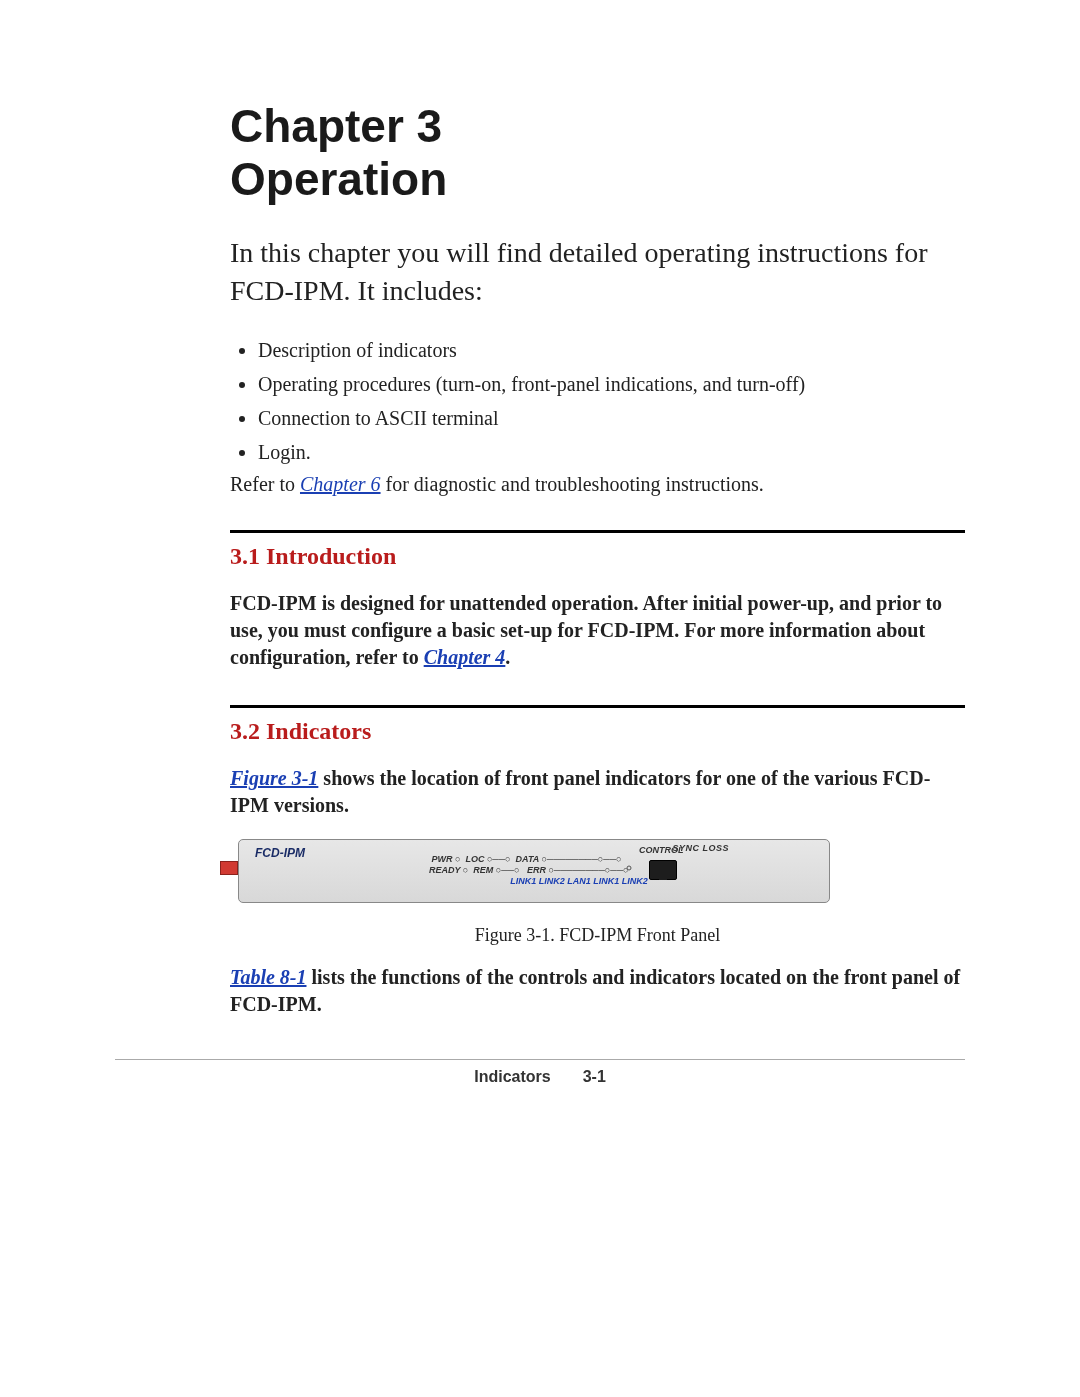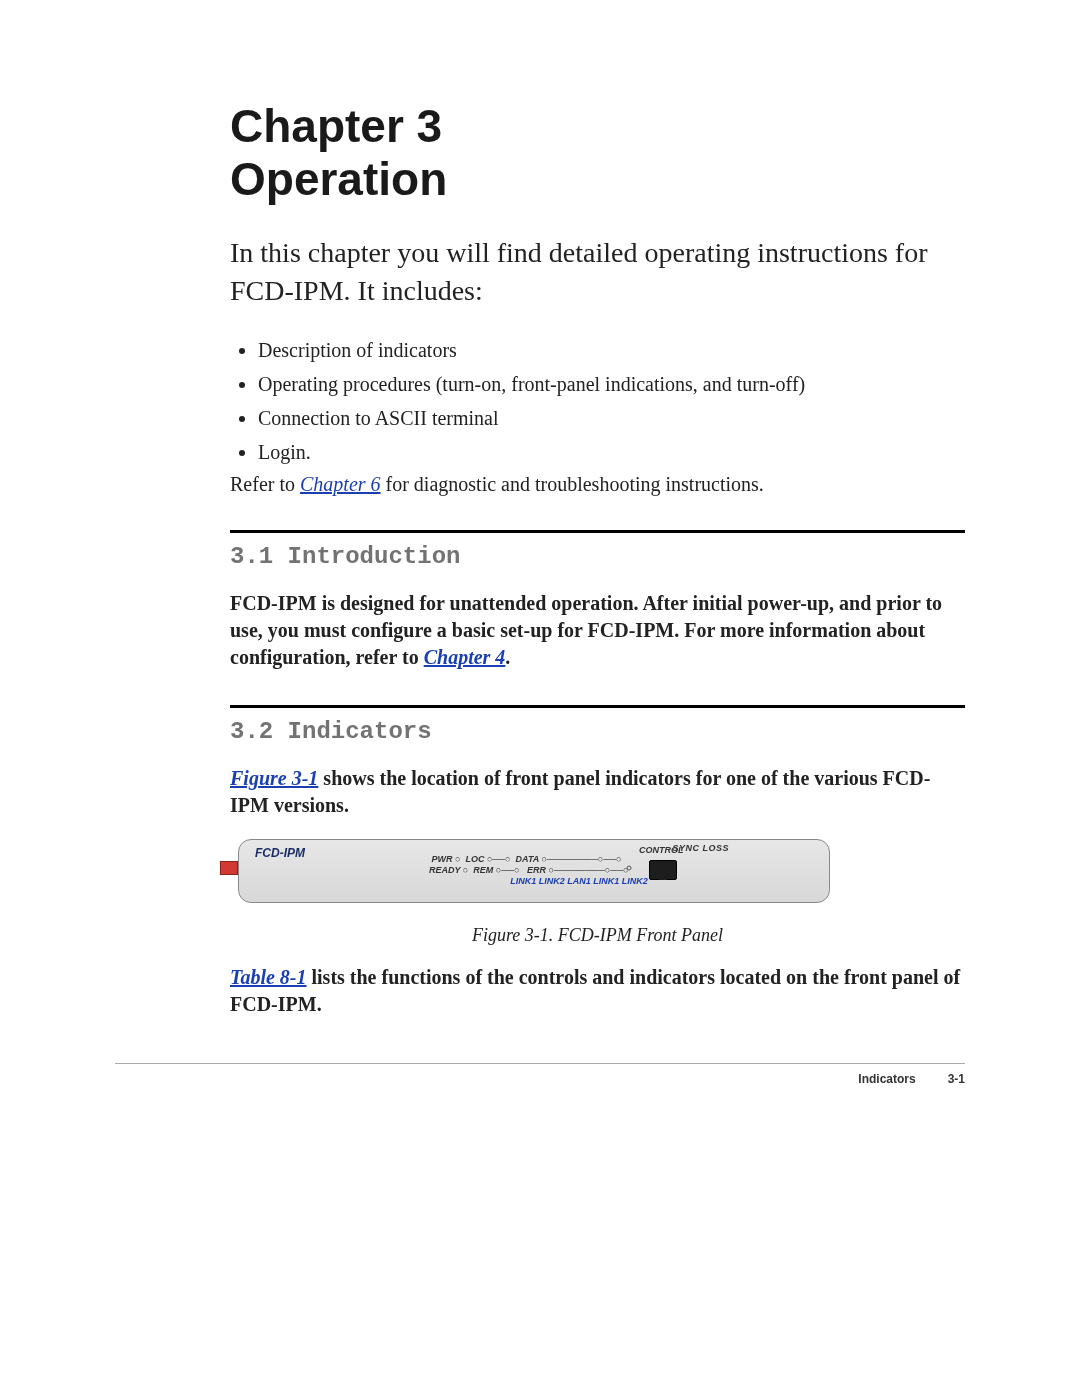--- a/index.html
+++ b/index.html
@@ -50,41 +50,40 @@
   .link {
     color: #1a3fb3;
     font-style: italic;
   }
   hr.section-divider {
     border: none;
     border-top: 3px solid #000;
     margin: 34px 0 10px 0;
   }
   h2.section-heading {
-    font-family: Liberation Mono, monospace;
+    font-family: Liberation Serif, serif;
     font-weight: 700;
     font-size: 24px;
     margin: 10px 0 12px 0;
-    color: #737373;
+    color: #b91c1c;
   }
   .section-body {
     font-size: 20px;
     line-height: 1.35;
     font-weight: bold;
   }
   h3.subsection-heading {
     font-family: "Segoe UI", "Helvetica Neue", Arial, sans-serif;
     font-weight: 700;
     font-size: 22px;
     margin: 18px 0 6px 0;
     color: #1a1a1a;
   }
   .fig-caption {
     text-align: center;
-    font-style: italic;
     font-size: 18px;
     margin-top: 22px;
     color: #222;
   }
 
   
   .front-panel-wrap {
     margin-top: 14px;
     position: relative;
     width: 600px;
@@ -100,21 +99,21 @@
     border: 1px solid #8b221c;
   }
   .front-panel {
     position: absolute;
     left: 8px;
     top: 0;
     right: 0;
     bottom: 0;
     background: linear-gradient(#e7e7e7, #d8d8d8);
     border: 1px solid #888;
-    border-radius: 13px;
+    border-radius: 5px;
     box-sizing: border-box;
   }
   .dev-label {
     position: absolute;
     left: 16px;
     top: 6px;
     font-family: Arial, sans-serif;
     font-size: 12px;
     font-weight: 700;
     font-style: italic;
@@ -194,23 +193,23 @@
 
   
   .page-footer {
     position: absolute;
     left: 115px;
     right: 115px;
     bottom: 60px;
     border-top: 1px solid #aaa;
     padding-top: 8px;
     display: flex;
-    justify-content: flex-end;
+    justify-content: center;
     font-family: "Segoe UI", "Helvetica Neue", Arial, sans-serif;
-    font-size: 12px;
+    font-size: 16px;
     font-weight: 600;
     color: #333;
   }
   .page-footer .sec-label { margin-right: 32px; }
 </style>
 </head>
 <body>
 
 <div class="page">
 

